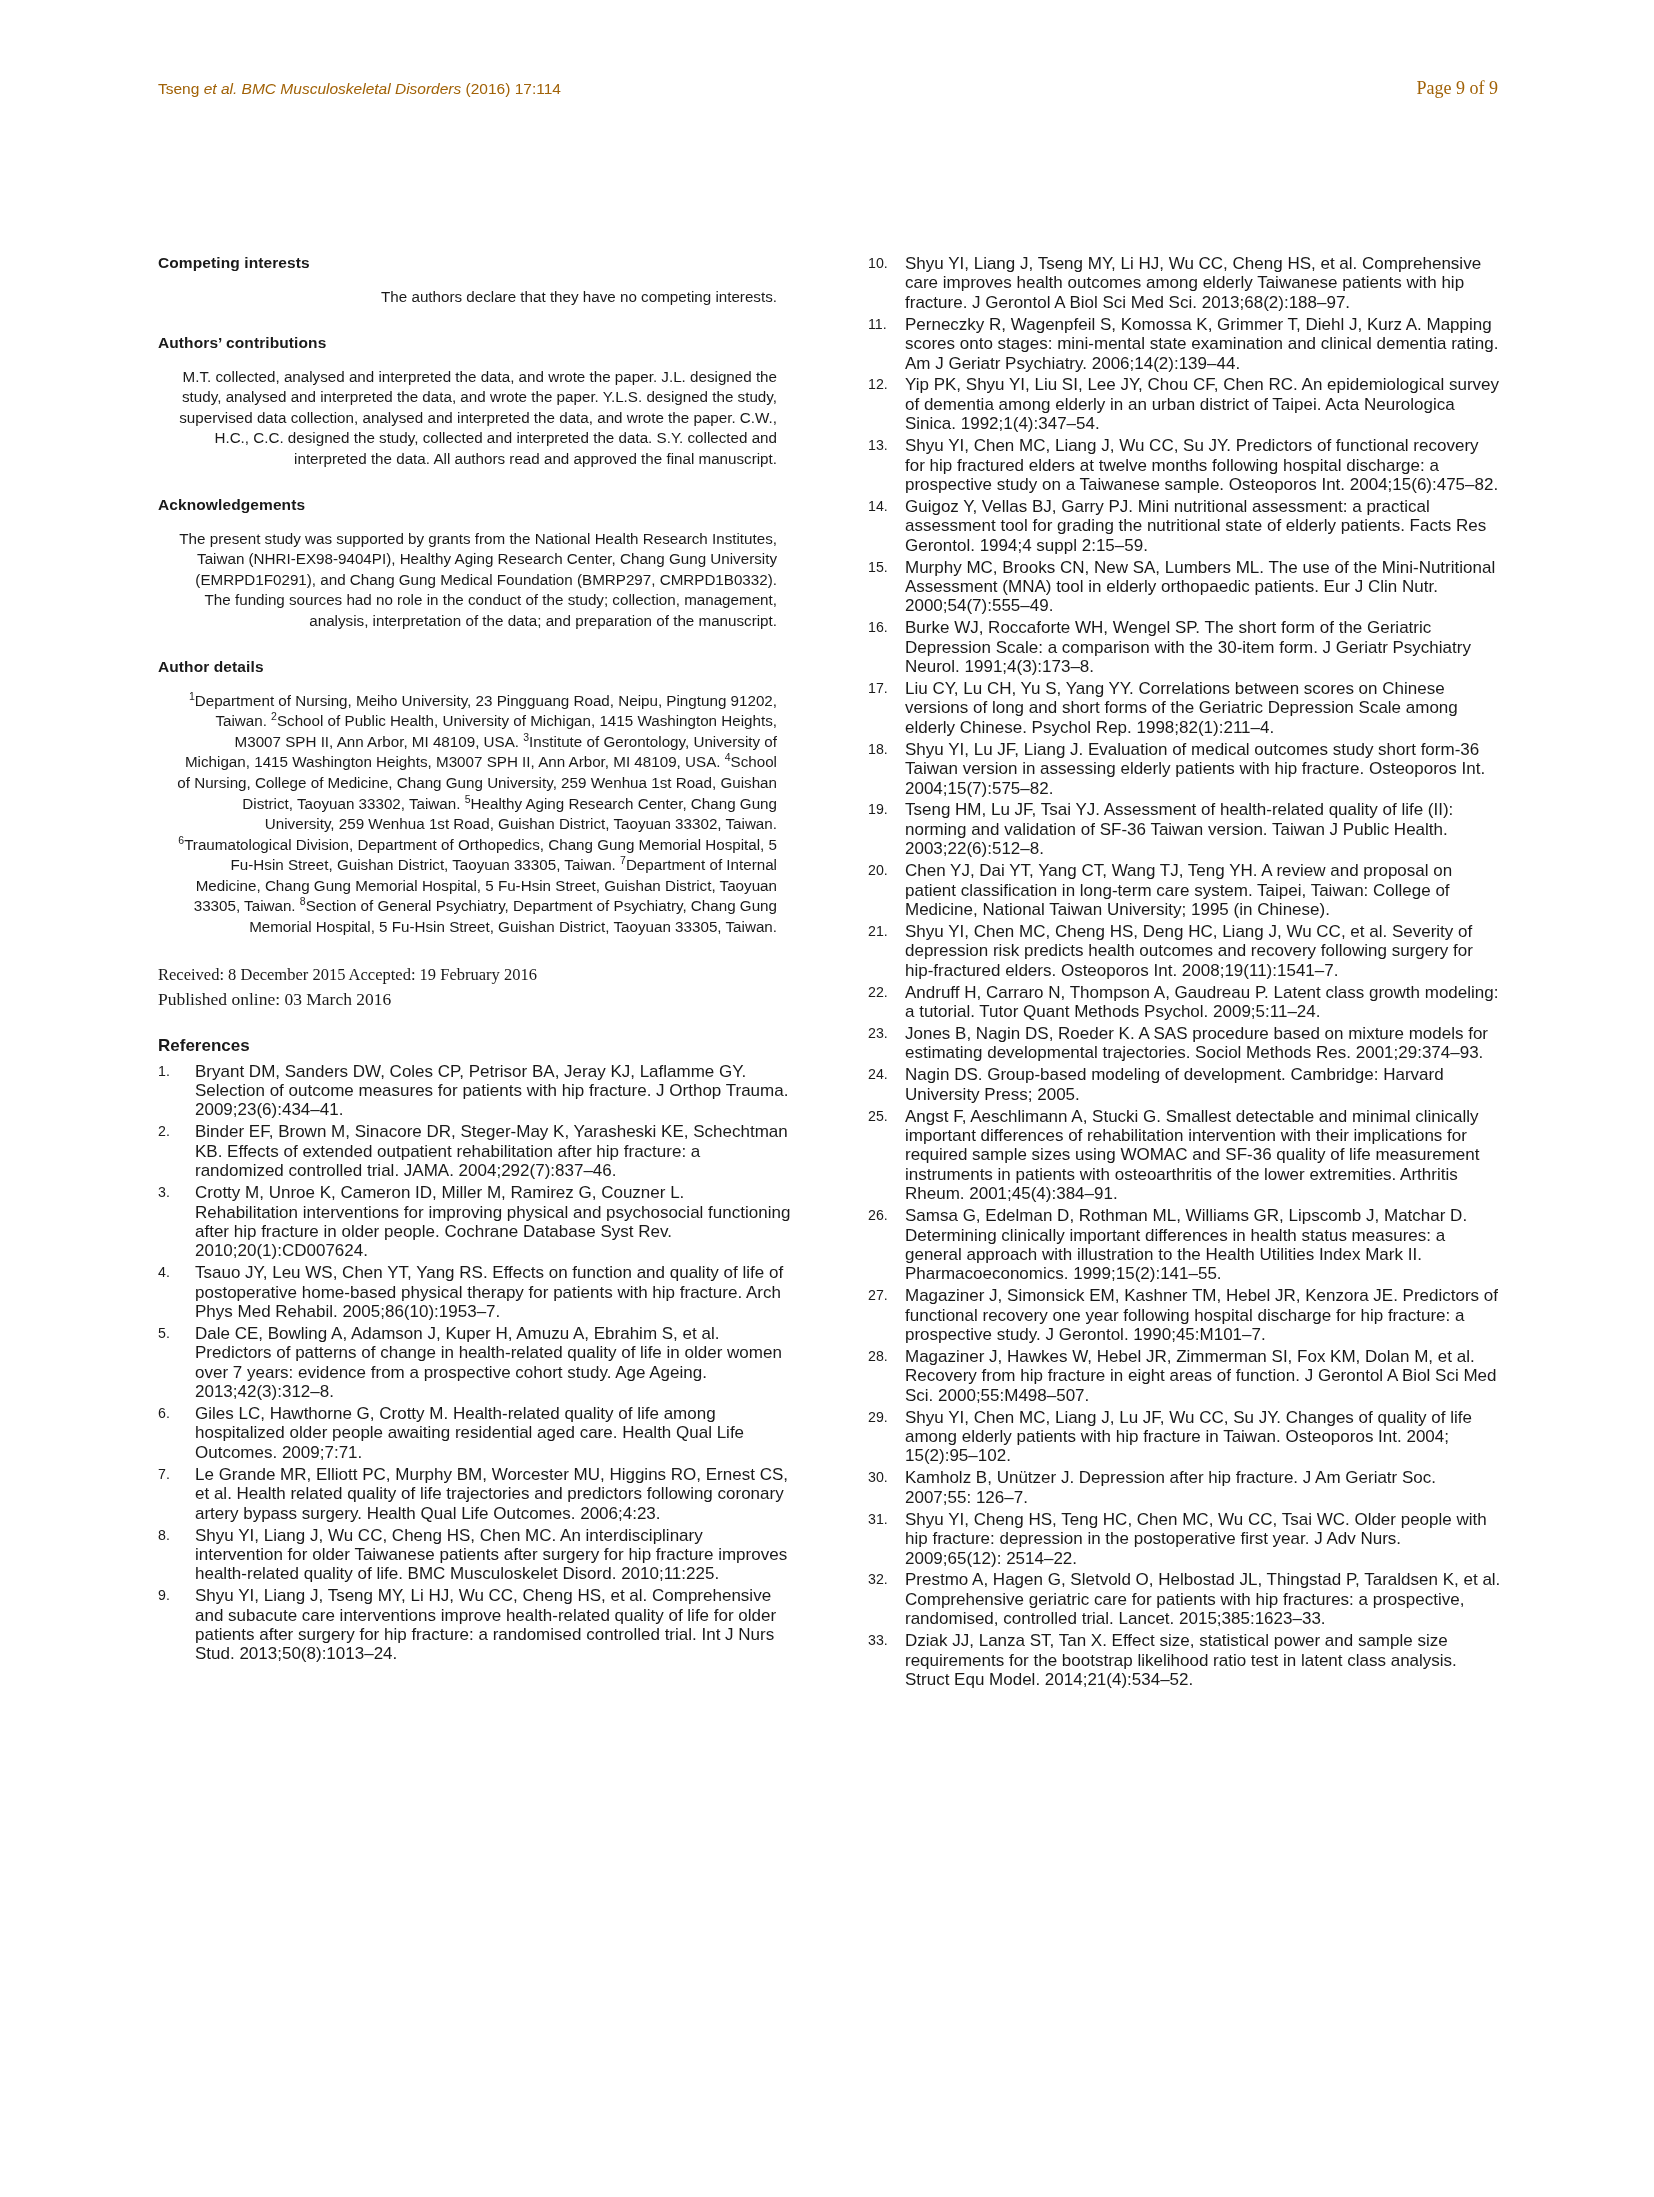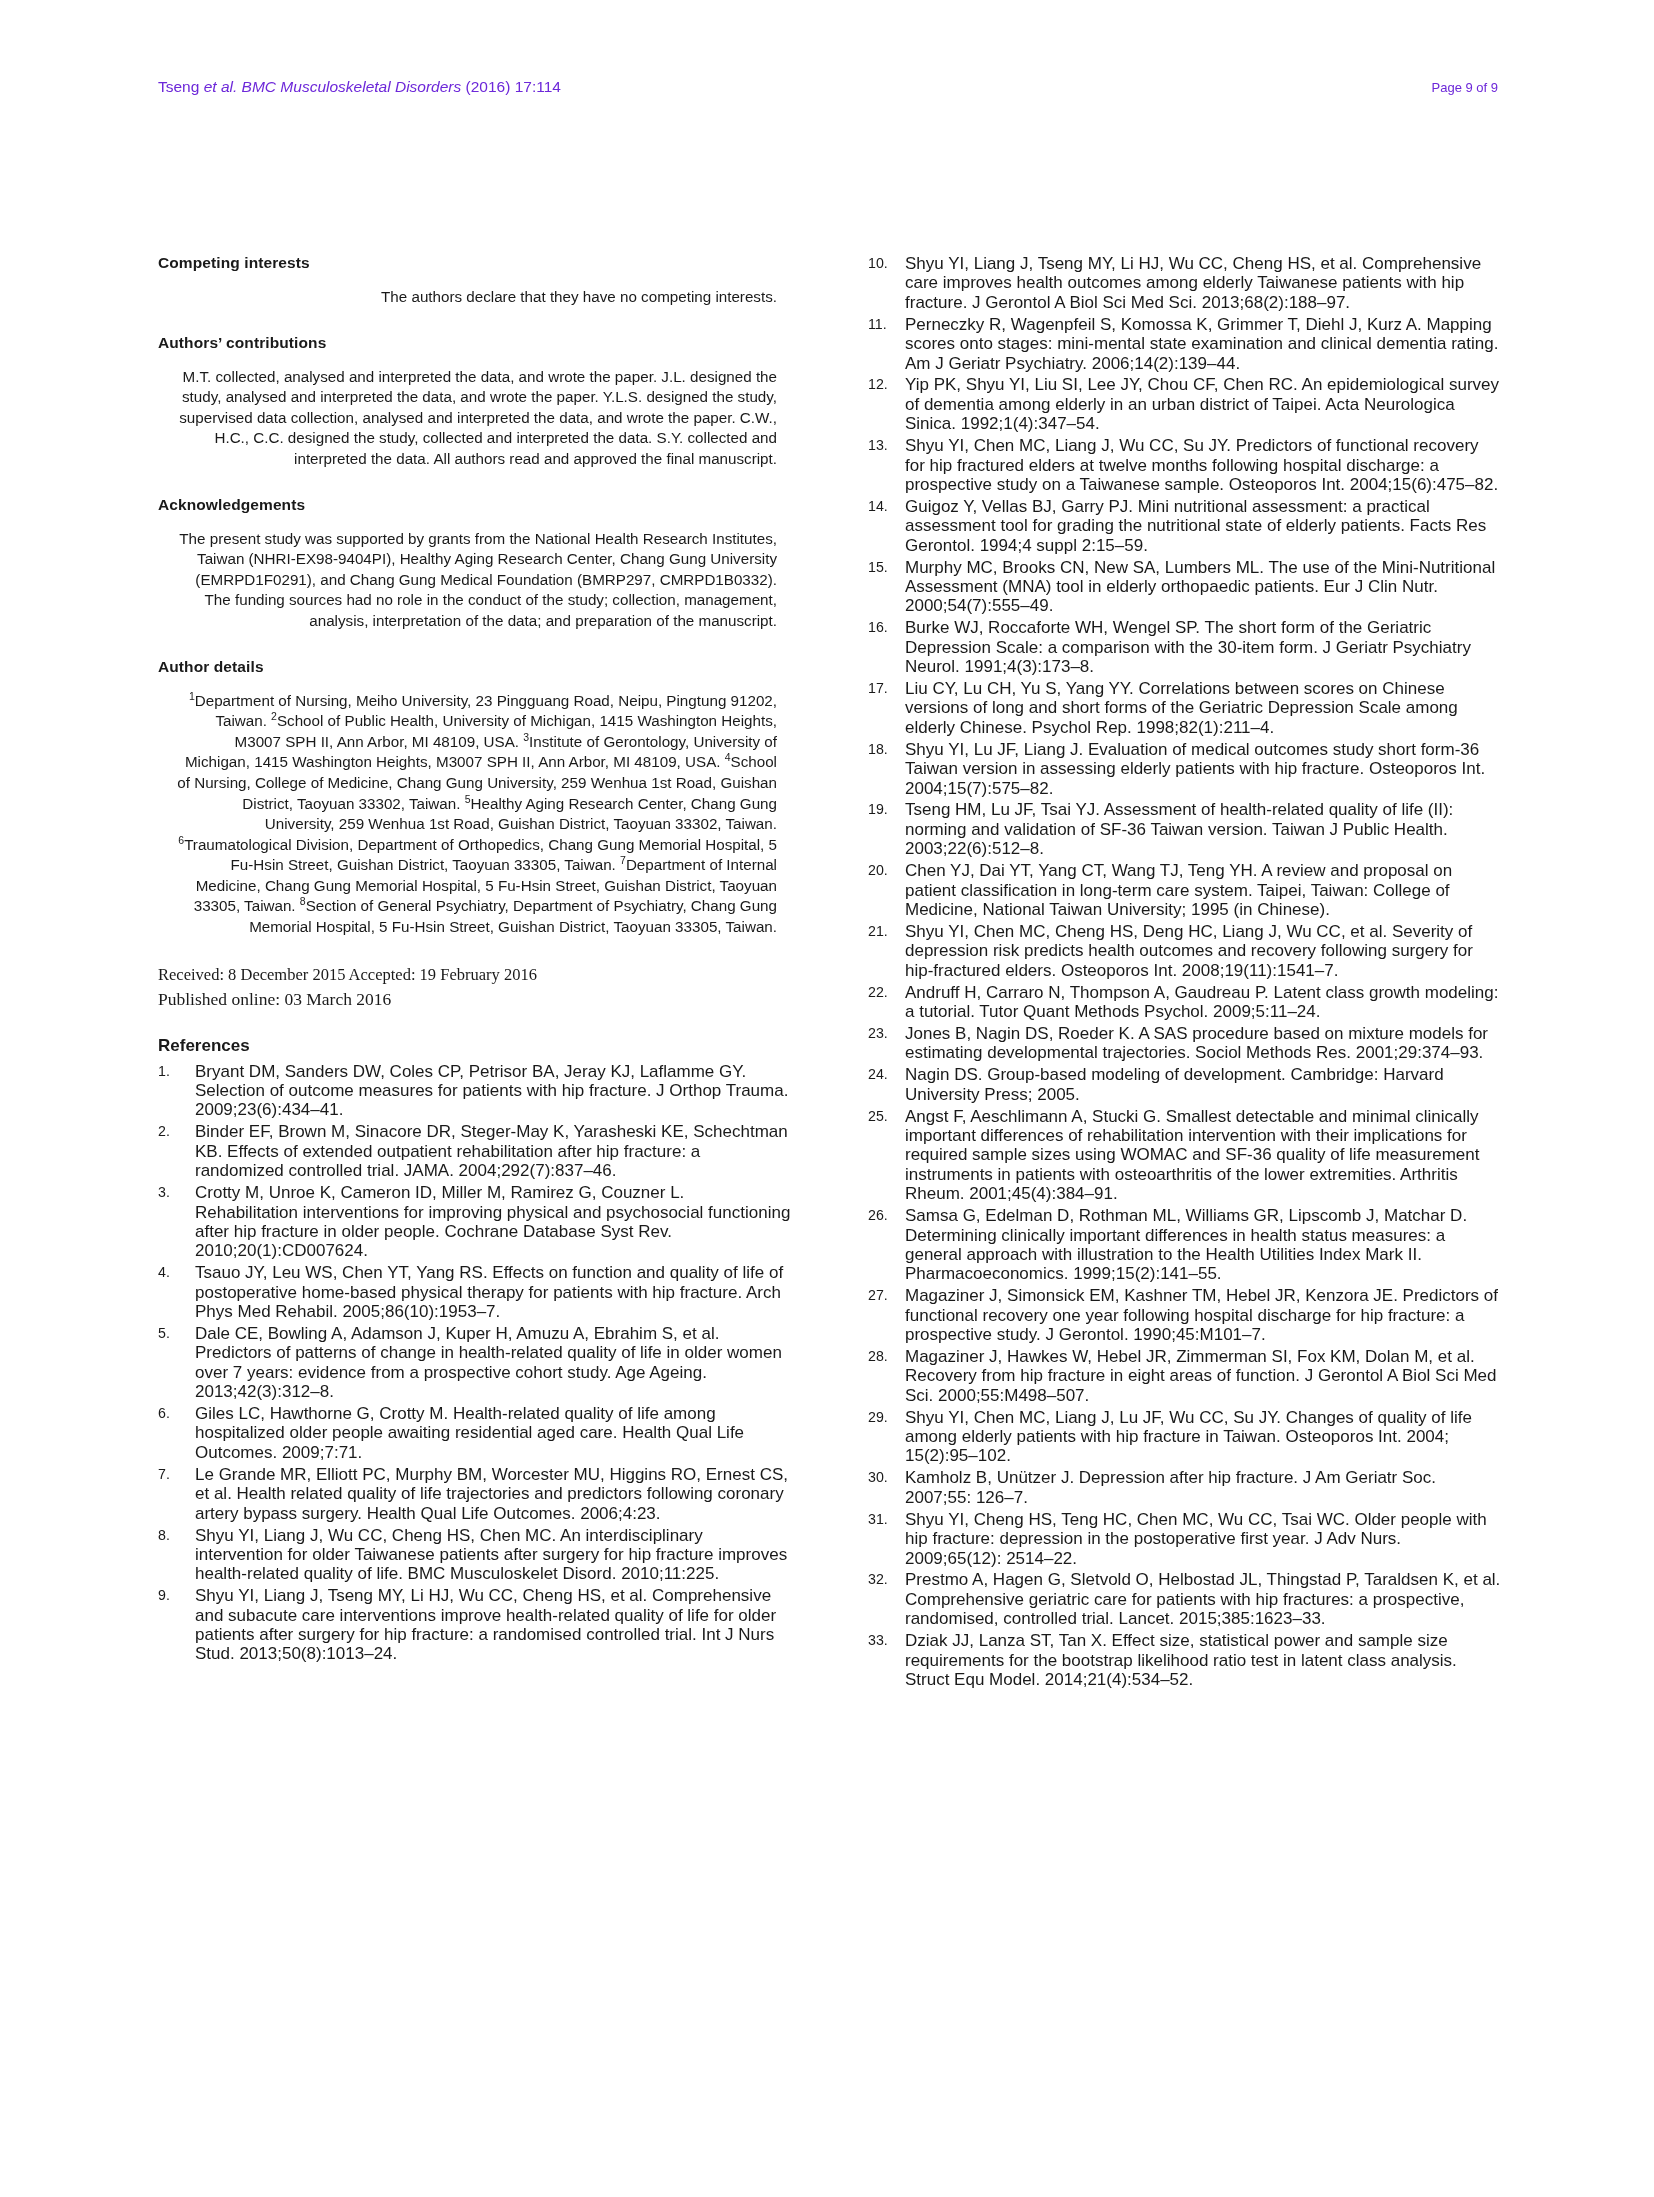--- a/index.html
+++ b/index.html
@@ -24,25 +24,25 @@
   }
   .header {
     position: absolute;
     left: 158px;
     top: 78px;
     width: 1340px;
     display: flex;
     justify-content: space-between;
     align-items: baseline;
     font-size: 15.5px;
-    color: #6d28d9;
+    color: #a16207;
   }
   .header .hdr-left { white-space: nowrap; }
   .header .hdr-left .ital { font-style: italic; }
-  .header .hdr-right { white-space: nowrap; font-size: 13px; }
+  .header .hdr-right { white-space: nowrap; font-size: 18px; font-family: Liberation Serif, serif; }
 
   .columns {
     position: absolute;
     left: 158px;
     top: 238px;
     width: 1345px;
     height: 1760px;
   }
   .col {
     position: absolute;

